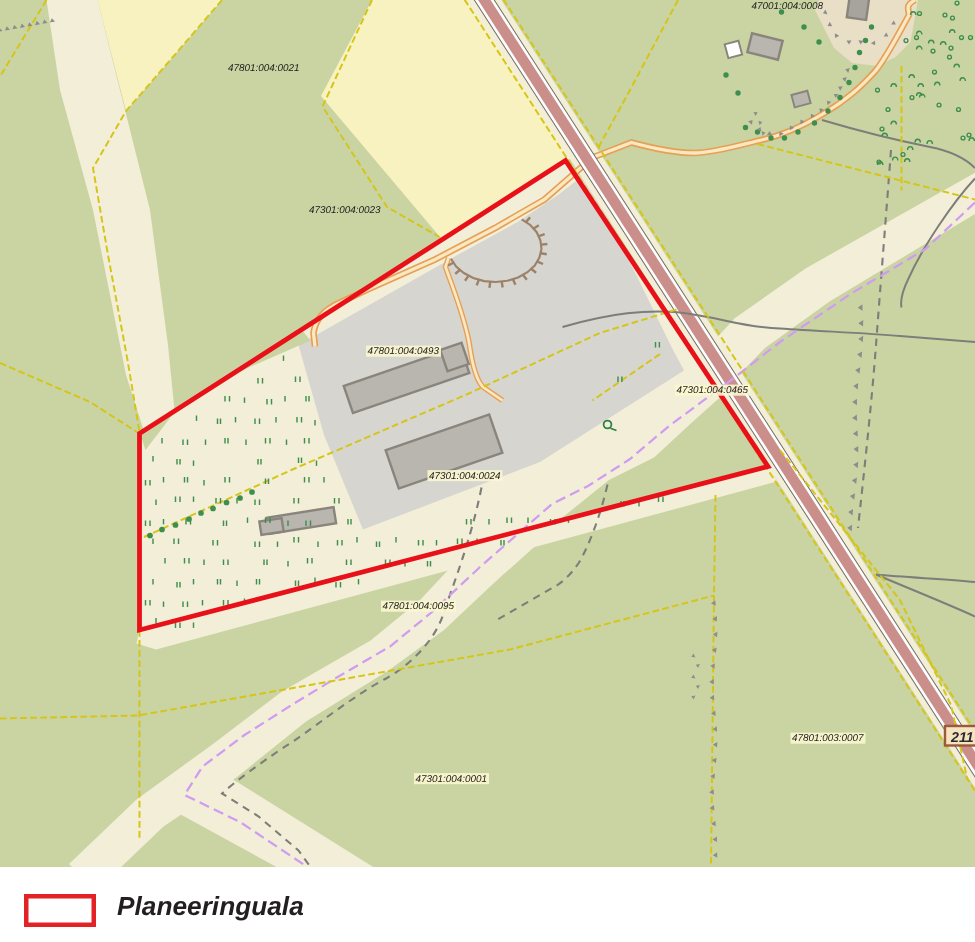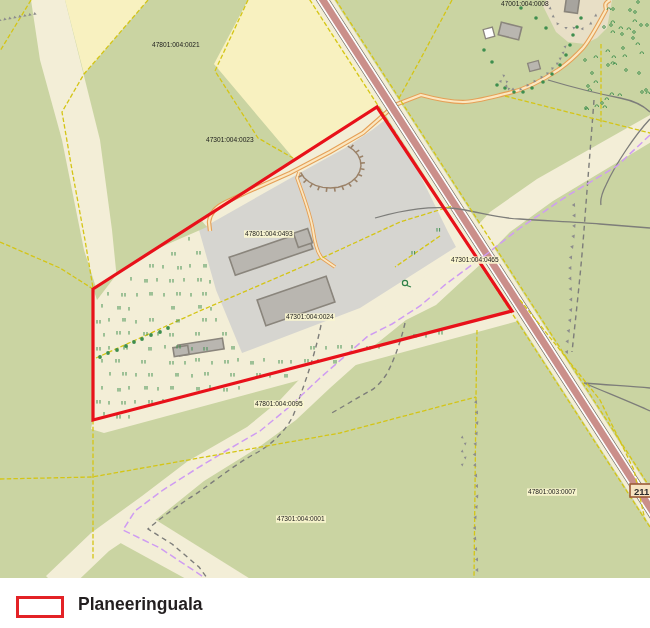--- a/index.html
+++ b/index.html
@@ -1,16 +1,16 @@
 <!DOCTYPE html>
 <html><head>
 <meta charset="utf-8">
 <style>
   html,body { margin:0; padding:0; background:#ffffff; }
-  #wrap { width:650px; height:628px; position:relative; background:#ffffff; }
+  #wrap { width:650px; height:628px; position:relative; background:#ffffff;font-style:italic; }
   #legend { position:absolute; left:0; top:578px; width:650px; height:50px; background:#ffffff; }
   #legend .box { position:absolute; left:16px; top:18px; width:42px; height:16px;
                  border:3px solid #e32226; background:#ffffff; }
   #legend .txt { position:absolute; left:78px; top:16px; font-family:"Liberation Sans", sans-serif;
                  font-size:17.5px; font-weight:bold; color:#231f20; }
 </style>
 </head>
 <body>
 <div id="wrap">
 <svg width="650" height="578" viewBox="0 0 650 578">

